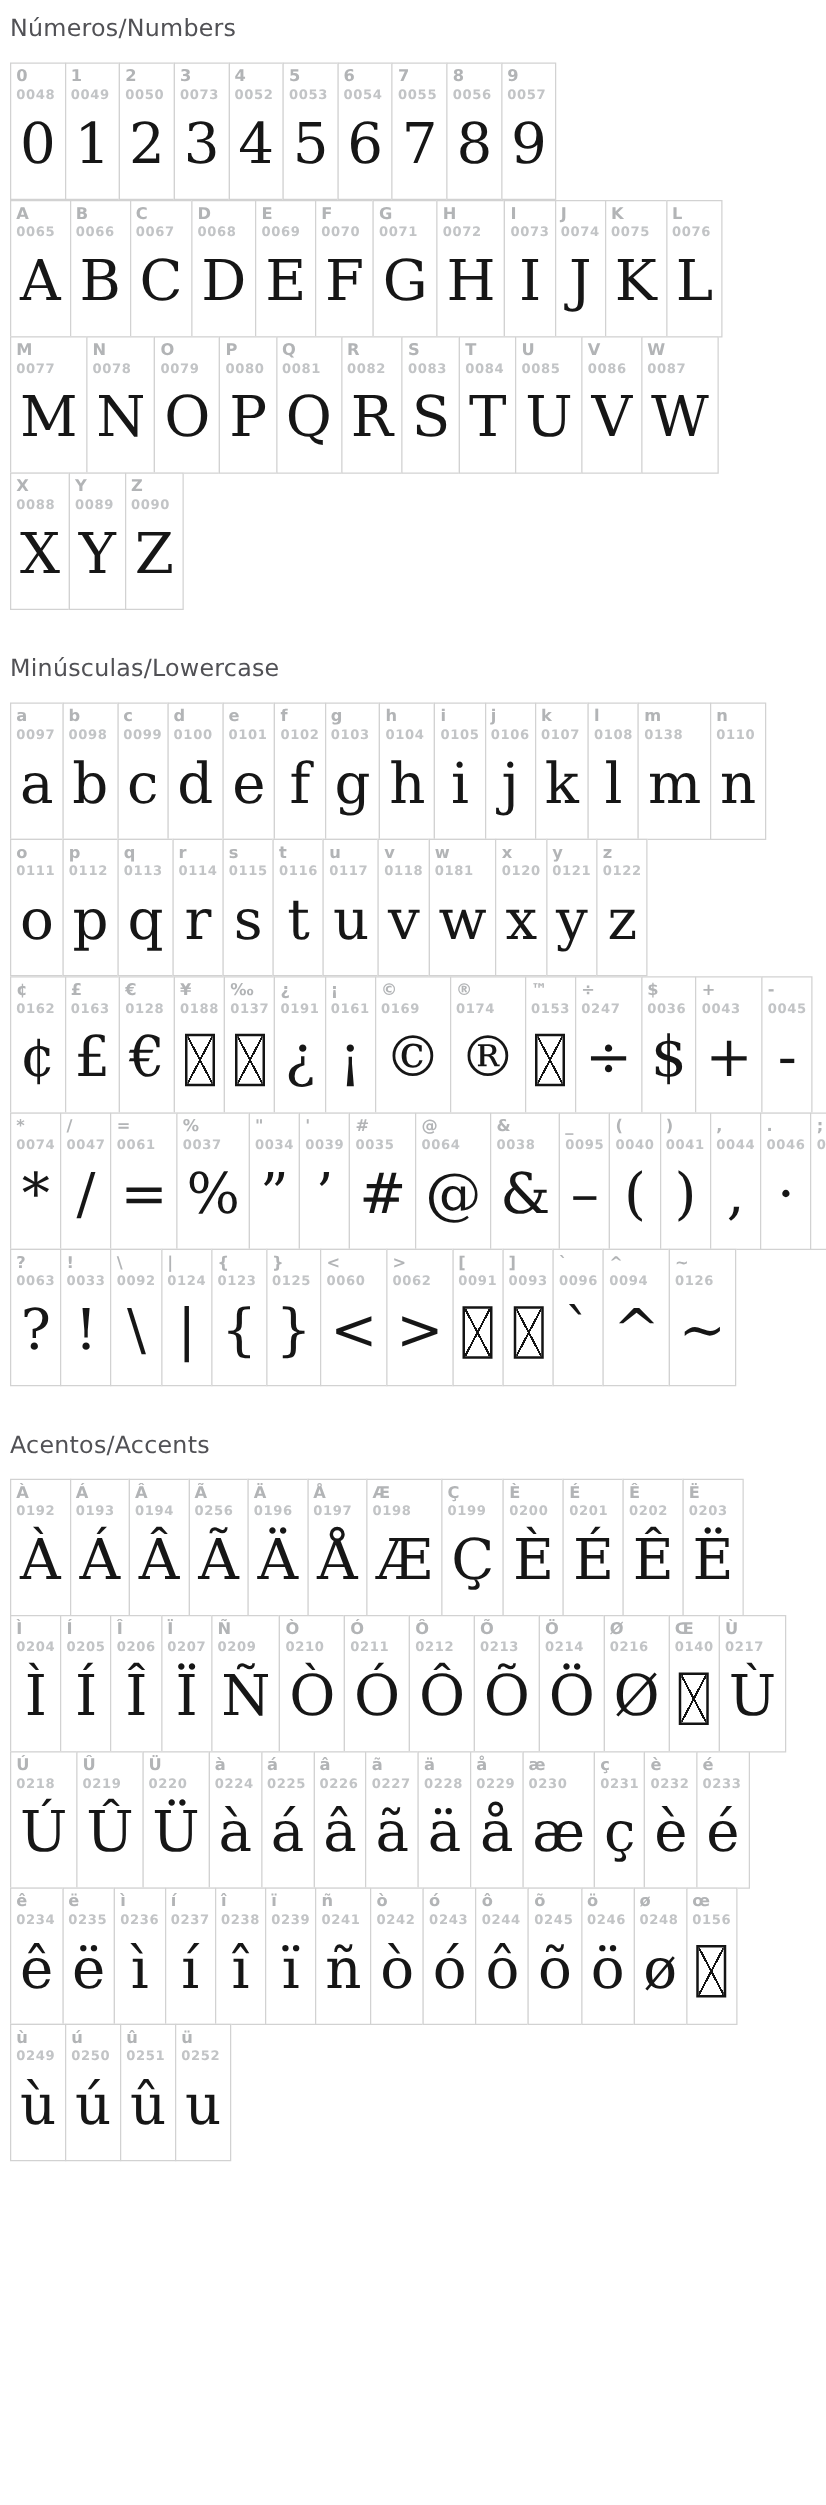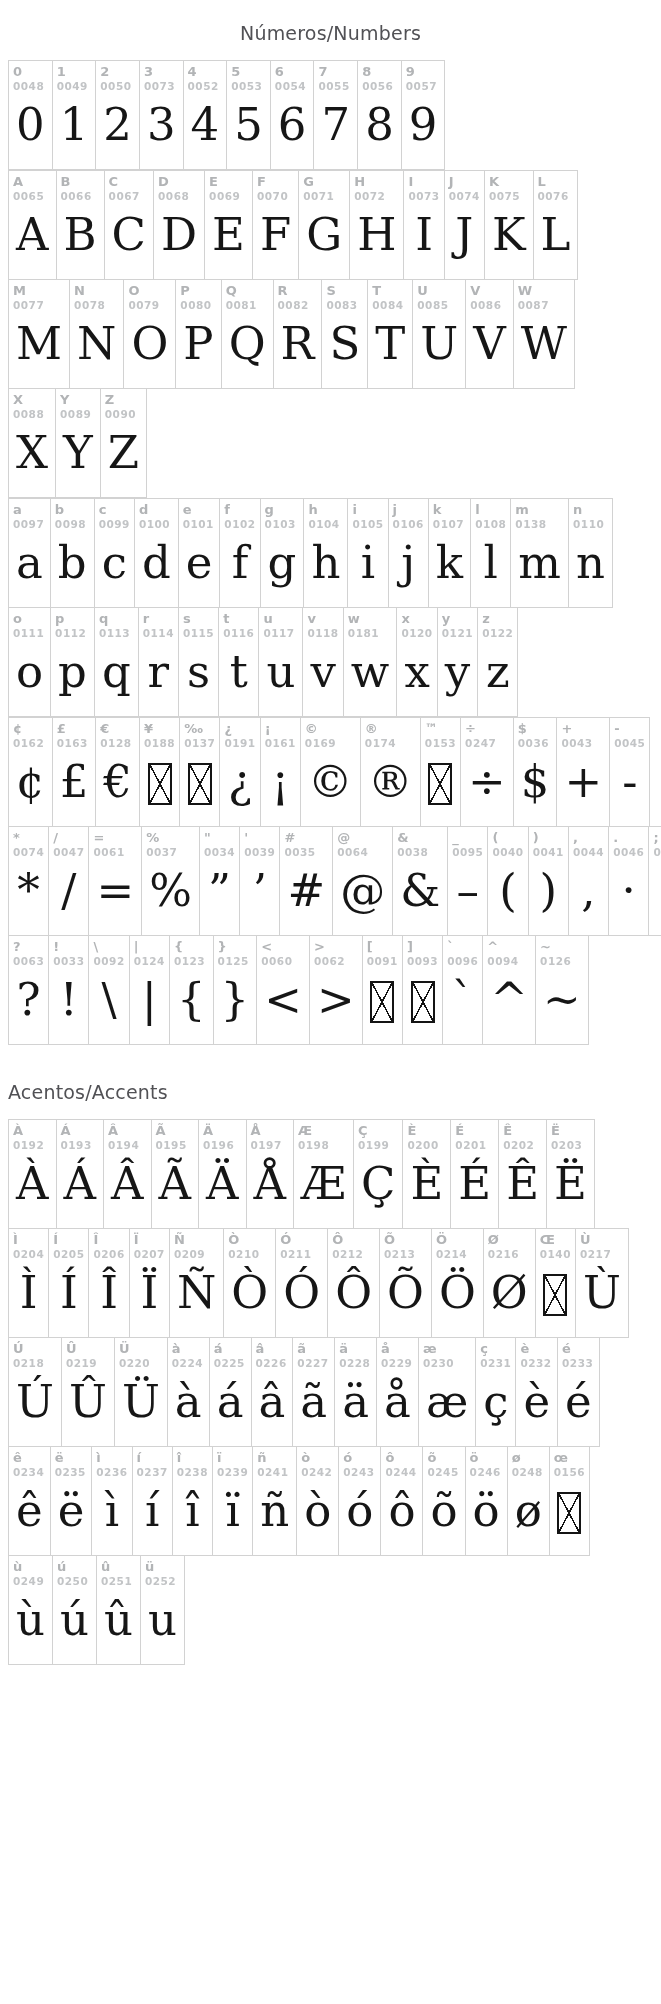--- a/index.html
+++ b/index.html
@@ -4,21 +4,21 @@
 <style>
   html,body{margin:0;padding:0;background:#ffffff;}
   body{width:661px;font-family:"DejaVu Sans",sans-serif;padding:6px 8px 40px 8px;box-sizing:border-box;}
   main{display:block;}
   section{display:block;}
   h2.sec-title{
     font-family:"DejaVu Sans",sans-serif;
     font-size:19px;font-weight:normal;color:#515155;
     margin:36px 0 16px 0;letter-spacing:0.2px;
   }
-  section:first-child h2.sec-title{margin-top:16px;text-align:center;}
+  section:first-child h2.sec-title{margin-top:6px;}
   .row{display:flex;width:max-content;margin-top:-1px;}
   section .row:first-of-type{margin-top:0;}
   .cell{
     border:1px solid #d2d2d2;margin-left:-1px;
     min-width:37px;background:#fff;
     display:flex;flex-direction:column;box-sizing:border-box;
   }
   .row .cell:first-child{margin-left:0;}
   .head{display:flex;flex-direction:column;padding:3px 4px 0 4px;}
   .ch{font-weight:bold;font-size:13px;line-height:16px;color:#b2b4b6;}
@@ -300,20 +300,21 @@
         <div class="cell">
           <div class="head">
             <span class="ch">Z</span>
             <span class="code">0090</span>
           </div>
           <div class="glyph">Z</div>
         </div>
       </div>
     </section>
     <section>
+      <h2 class="sec-title">Minúsculas/Lowercase</h2>
       <div class="row">
         <div class="cell">
           <div class="head">
             <span class="ch">a</span>
             <span class="code">0097</span>
           </div>
           <div class="glyph">a</div>
         </div>
         <div class="cell">
           <div class="head">
@@ -816,21 +817,21 @@
         <div class="cell">
           <div class="head">
             <span class="ch">Â</span>
             <span class="code">0194</span>
           </div>
           <div class="glyph">Â</div>
         </div>
         <div class="cell">
           <div class="head">
             <span class="ch">Ã</span>
-            <span class="code">0195</span>
+            <span class="code">0256</span>
           </div>
           <div class="glyph">Ã</div>
         </div>
         <div class="cell">
           <div class="head">
             <span class="ch">Ä</span>
             <span class="code">0196</span>
           </div>
           <div class="glyph">Ä</div>
         </div>

